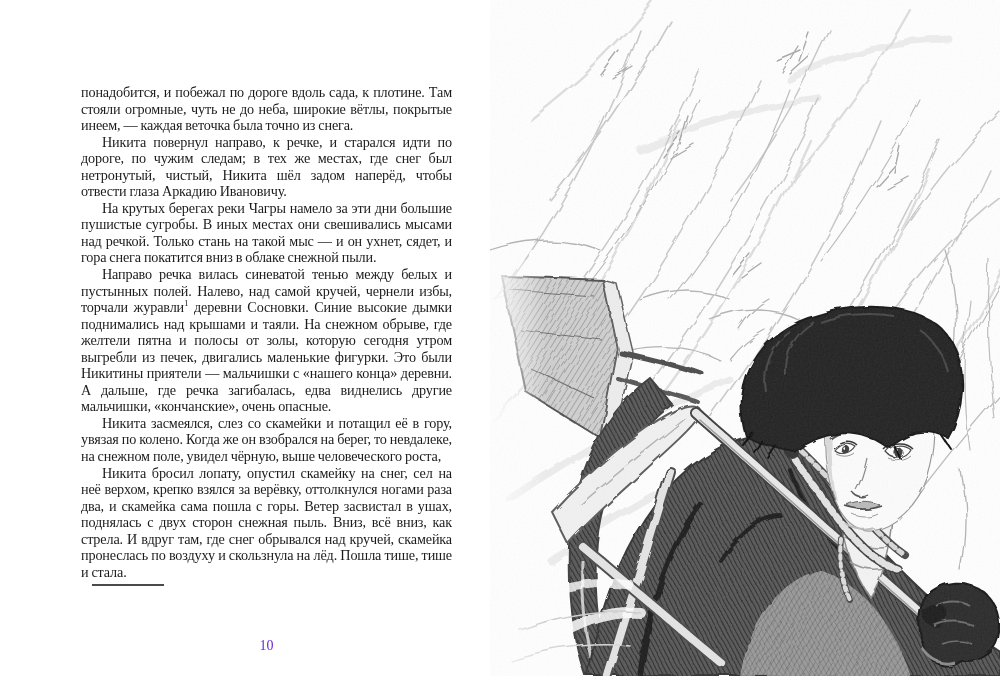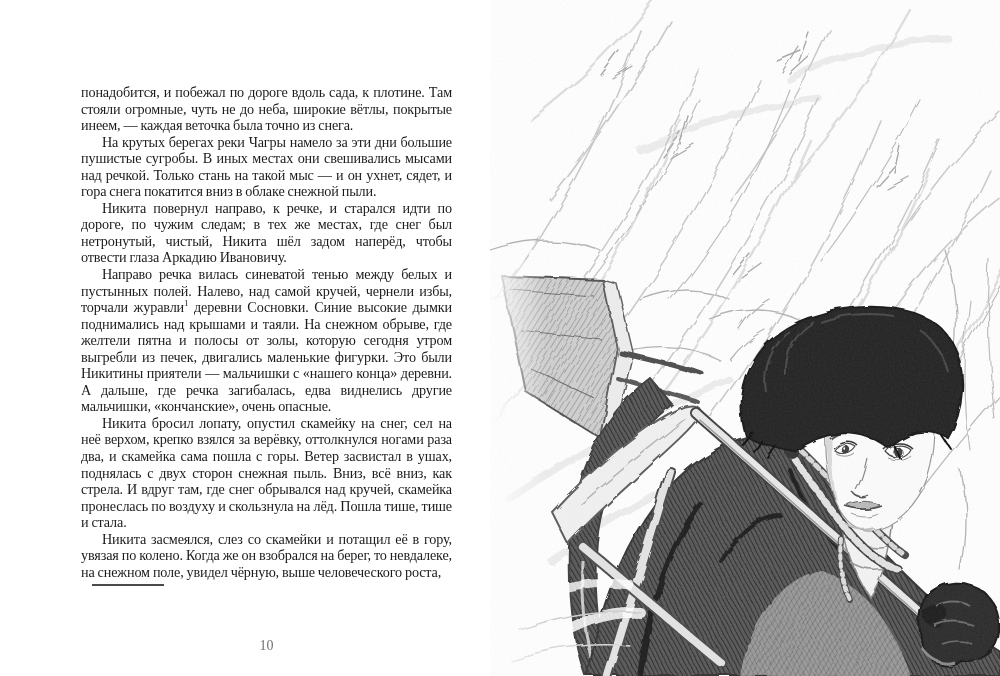--- a/index.html
+++ b/index.html
@@ -24,37 +24,37 @@
   .footnote { position:absolute; left:67px; top:556px; width:371px; color:#1b1b1b; }
   .footnote-rule { width:72px; height:1.5px; background:#4a4a4a; margin-left:11px; }
   .footnote-text {
     margin:6px 0 0 0; font-size:12.6px; line-height:15.4px;
     text-align:justify; text-indent:30px; letter-spacing:-0.1px;
   }
   .footnote-text sup { font-size:8px; line-height:0; vertical-align:super; margin-right:3px; }
 
   .page-number {
     position:absolute; left:67px; top:610px; width:371px;
-    text-align:center; font-size:14px; color:#737373;
+    text-align:center; font-size:14px; color:#6d28d9;
   }
   svg { display:block; }
 </style>
 </head>
 <body>
 
 <div class="spread">
 
   <div class="page page-left">
     <div class="text-block">
         <p class="no-indent"><span>понадобится, и побежал по дороге вдоль сада, к плотине. Там стояли огромные, чуть не до неба, широкие вётлы, покрытые инеем, — каждая веточка была точно из снега.</span></p>
+        <p><span>Никита повернул направо, к речке, и старался идти по дороге, по чужим следам; в тех же местах, где снег был нетронутый, чистый, Никита шёл задом наперёд, чтобы отвести глаза Аркадию Ивановичу.</span></p>
         <p><span>На крутых берегах реки Чагры намело за эти дни большие пушистые сугробы. В иных местах они свешивались мысами над речкой. Только стань на такой мыс — и он ухнет, сядет, и гора снега покатится вниз в облаке снежной пыли.</span></p>
-        <p><span>Никита повернул направо, к речке, и старался идти по дороге, по чужим следам; в тех же местах, где снег был нетронутый, чистый, Никита шёл задом наперёд, чтобы отвести глаза Аркадию Ивановичу.</span></p>
         <p><span>Направо речка вилась синеватой тенью между белых и пустынных полей. Налево, над самой кручей, чернели избы, торчали журавли</span><sup>1</sup><span> деревни Сосновки. Синие высокие дымки поднимались над крышами и таяли. На снежном обрыве, где желтели пятна и полосы от золы, которую сегодня утром выгребли из печек, двигались маленькие фигурки. Это были Никитины приятели — мальчишки с «нашего конца» деревни. А дальше, где речка загибалась, едва виднелись другие мальчишки, «кончанские», очень опасные.</span></p>
+        <p><span>Никита засмеялся, слез со скамейки и потащил её в гору, увязая по колено. Когда же он взобрался на берег, то невдалеке, на снежном поле, увидел чёрную, выше человеческого роста,</span></p>
         <p><span>Никита бросил лопату, опустил скамейку на снег, сел на неё верхом, крепко взялся за верёвку, оттолкнулся ногами раза два, и скамейка сама пошла с горы. Ветер засвистал в ушах, поднялась с двух сторон снежная пыль. Вниз, всё вниз, как стрела. И вдруг там, где снег обрывался над кручей, скамейка пронеслась по воздуху и скользнула на лёд. Пошла тише, тише и стала.</span></p>
-        <p><span>Никита засмеялся, слез со скамейки и потащил её в гору, увязая по колено. Когда же он взобрался на берег, то невдалеке, на снежном поле, увидел чёрную, выше человеческого роста,</span></p>
       </div>
     <div class="footnote">
       <div class="footnote-rule"></div>
     </div>
     <div class="page-number">10</div>
   </div>
 
   <div class="page page-right">
     <svg width="510" height="676" viewBox="0 0 510 676" xmlns="http://www.w3.org/2000/svg">
       <defs>

